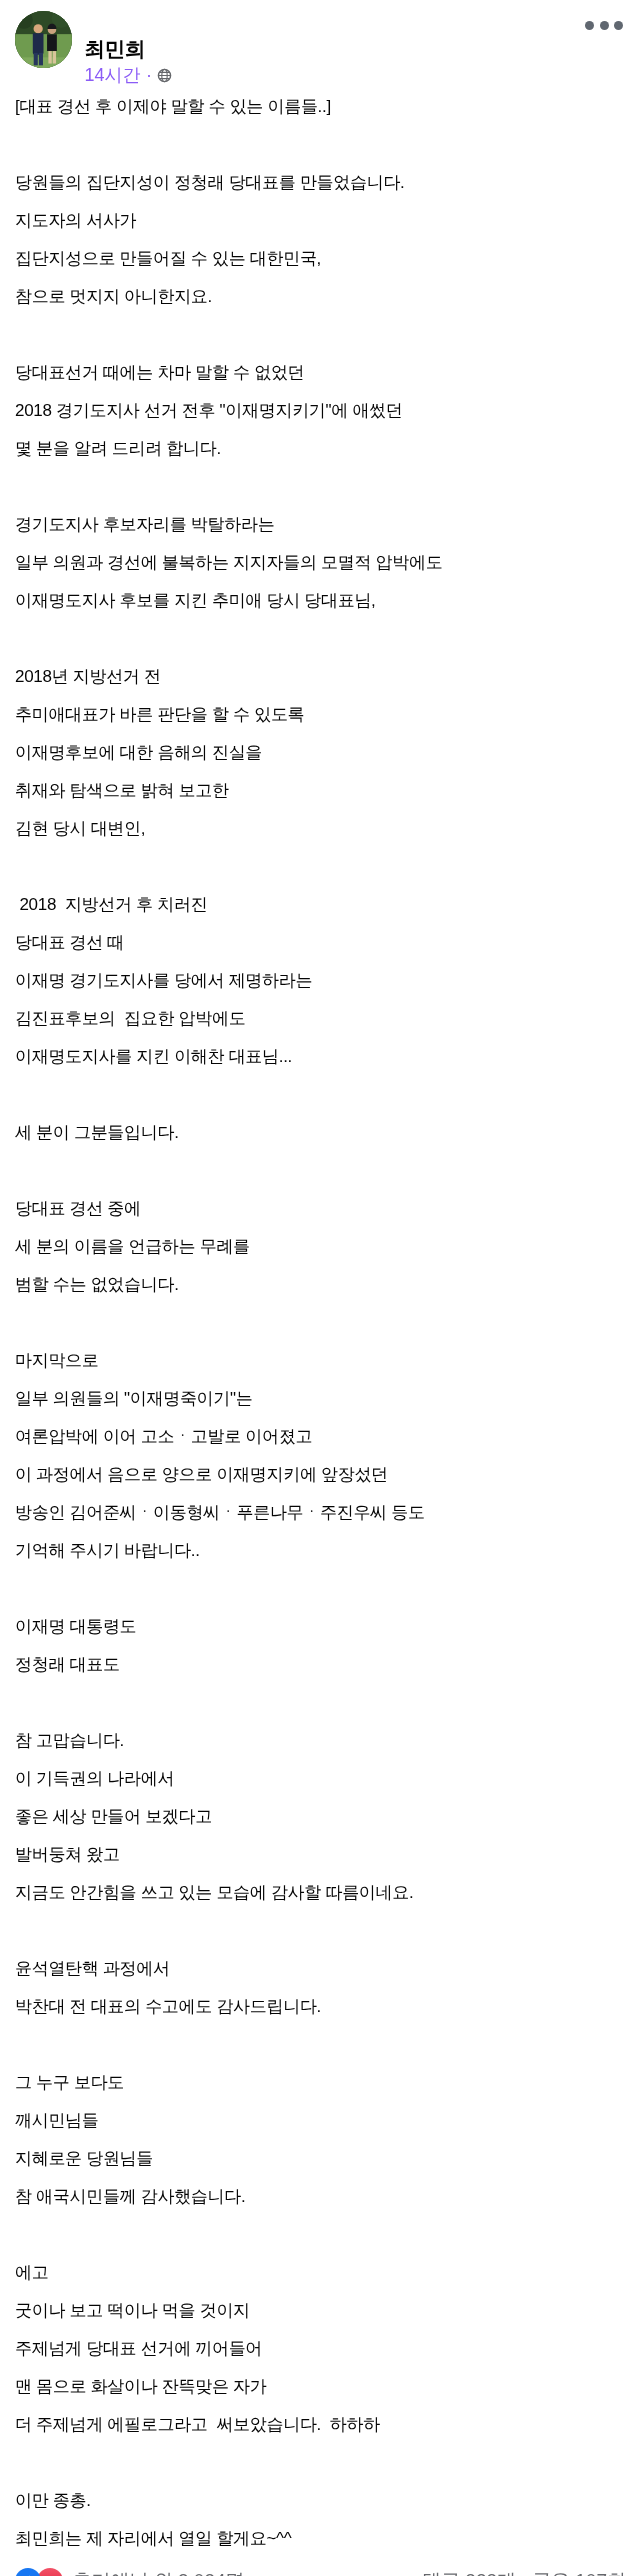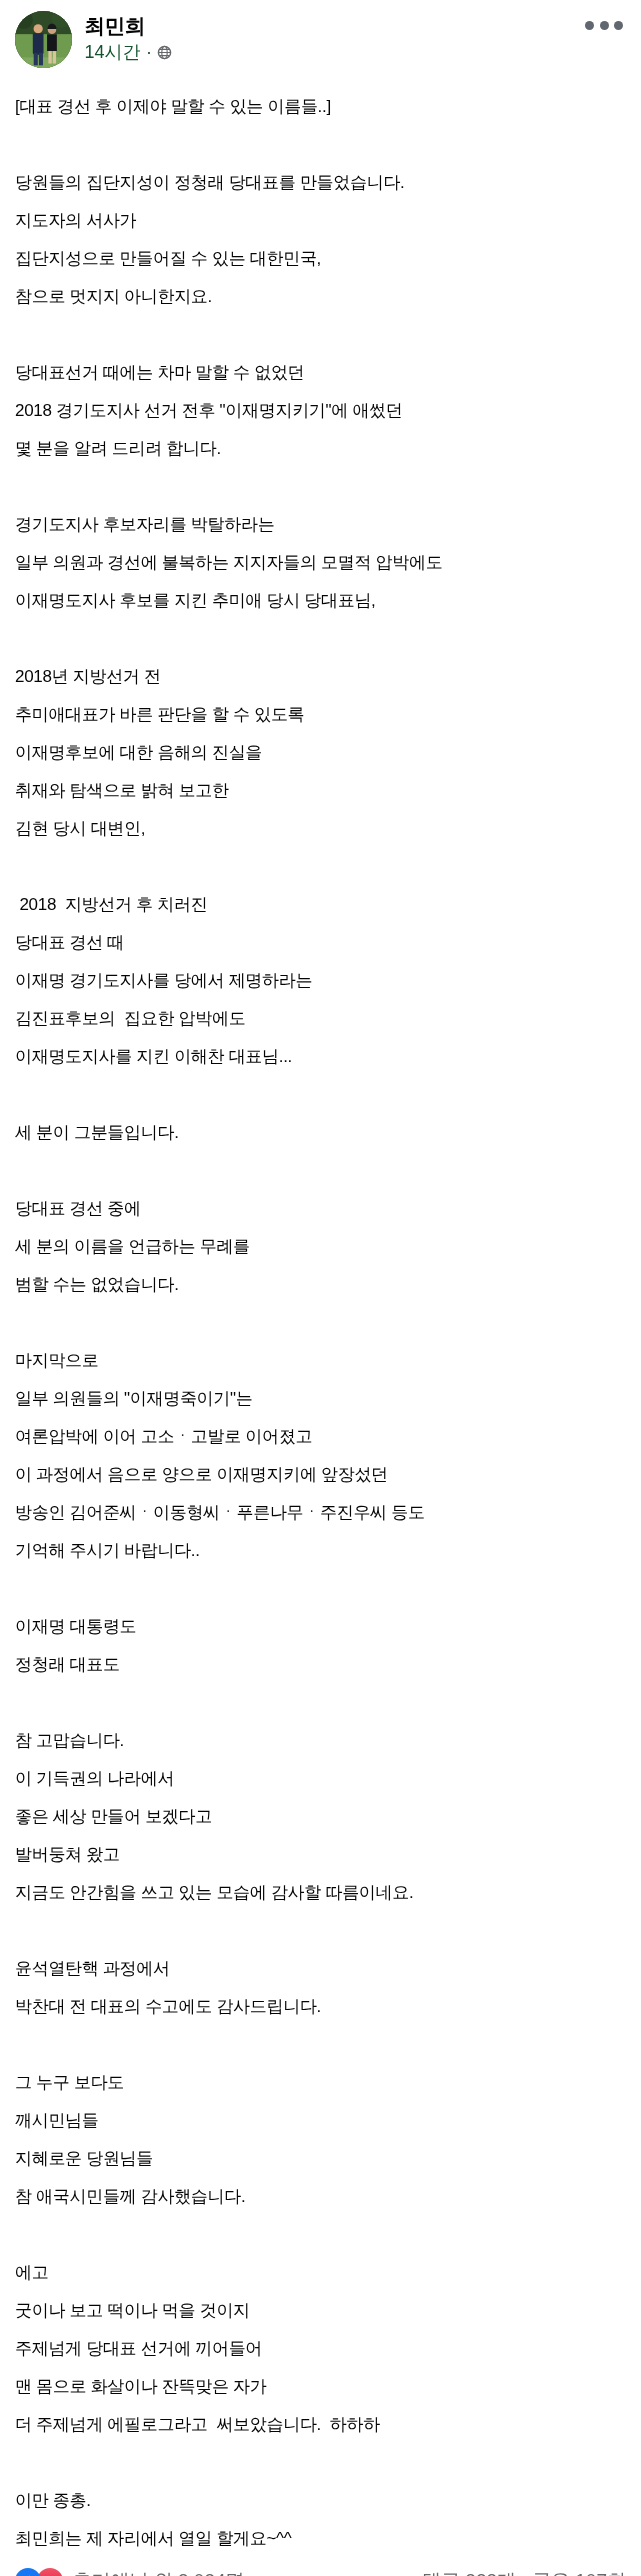--- a/index.html
+++ b/index.html
@@ -20,25 +20,26 @@
   .avatar{
     width:57px;height:57px;border-radius:50%;
     overflow:hidden;flex:0 0 auto;
     background:#4a6b3a;
   }
   .avatar svg{display:block;}
   .hinfo{margin-left:12.5px;padding-top:2.7px;}
   .author{
     font-size:20.5px;font-weight:bold;color:#050505;line-height:25px;
     letter-spacing:-0.2px;
+    margin-top:23px;
   }
   .meta{
     margin-top:3.6px;
     display:flex;align-items:center;
-    font-size:18px;color:#14532d;line-height:21.4px;
+    font-size:18px;color:#8b5cf6;line-height:21.4px;
   }
   .meta .sep{margin:0 5.4px;}
   .globe{display:inline-flex;align-items:center;}
   .more{
     position:absolute;top:16px;right:16px;
     display:flex;gap:5.4px;align-items:center;
     padding:5.4px 1.8px;cursor:pointer;
   }
   .more .dot{width:9px;height:9px;border-radius:50%;background:#606770;display:block;}
   

